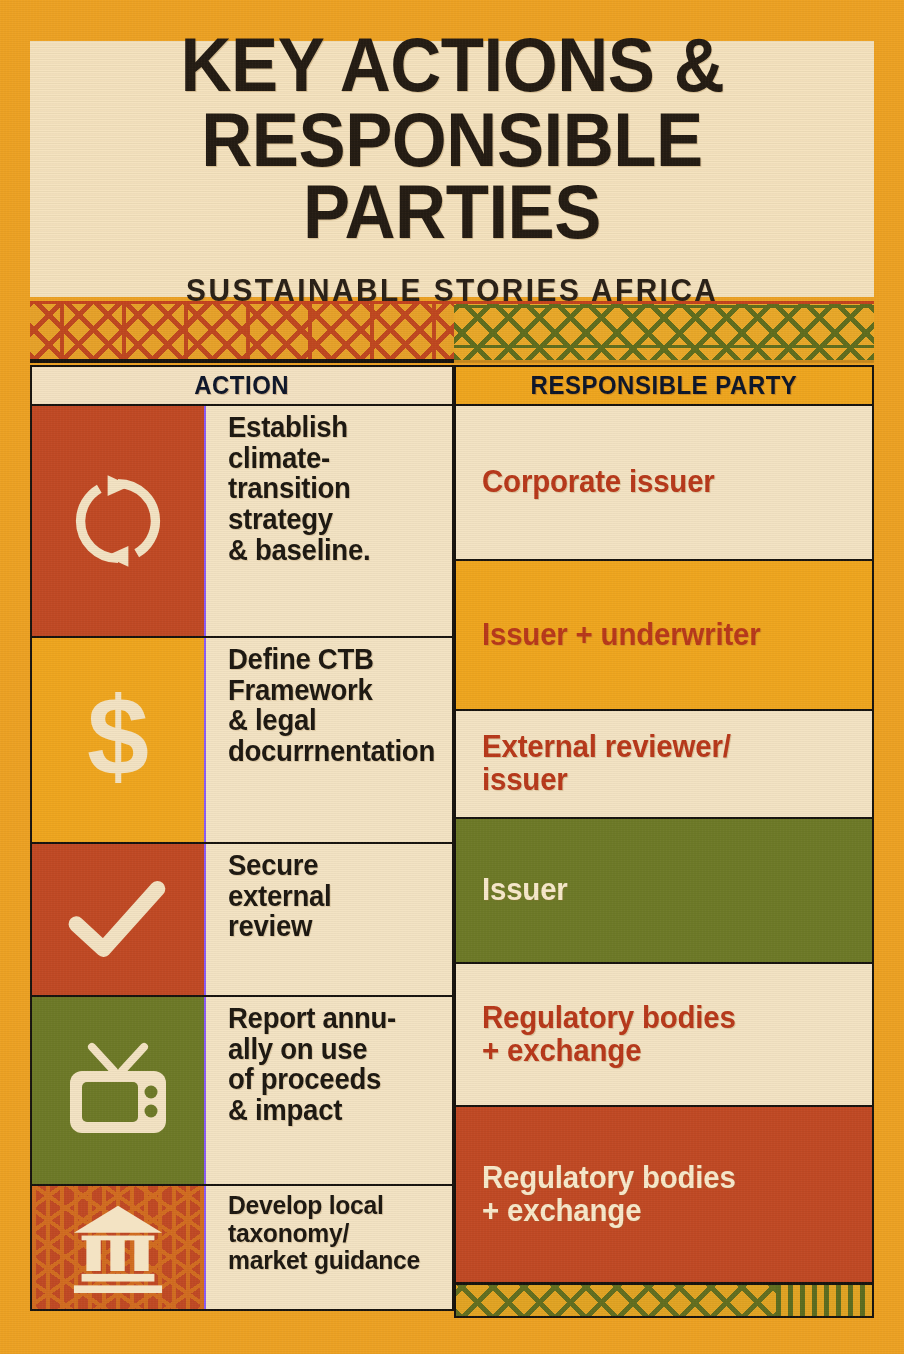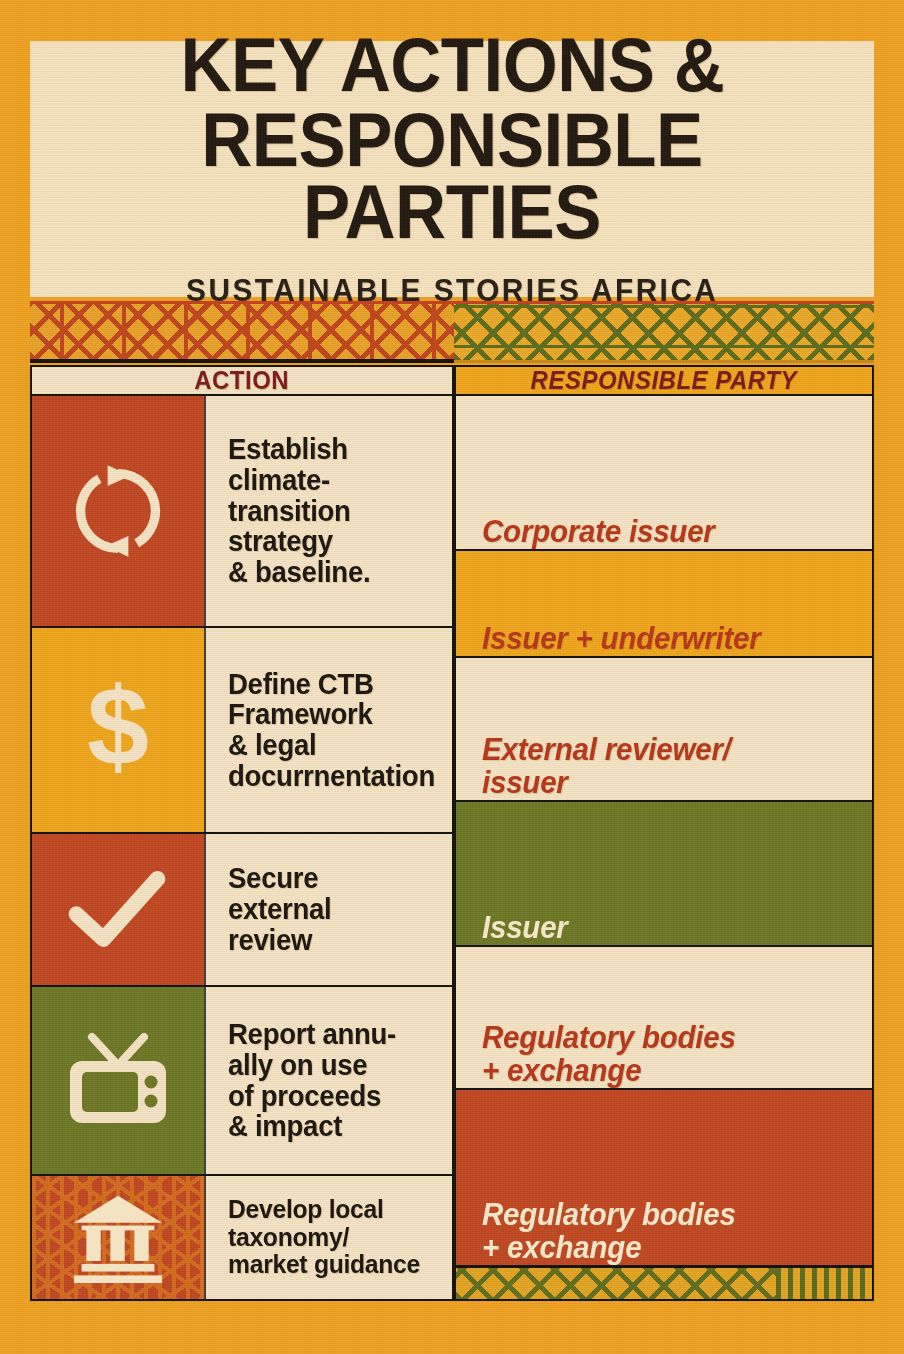--- a/index.html
+++ b/index.html
@@ -100,32 +100,32 @@
   }
 
   
   #table{
     position:absolute; left:30px; top:365px;
     width:844px; height:989px;
     display:flex;
   }
   .col{ position:relative; }
   #col-action{ width:424px; }
-  #col-party{ width:420px; margin-left:0;font-style:italic; }
+  #col-party{ width:420px; margin-left:0; }
 
   
   .hdr{
     position:relative;
-    height:31px;
+    height:41px;
     display:flex; align-items:center; justify-content:center;
     border:2px solid #18140F;
     font-weight:bold;
     font-size:26px;
     letter-spacing:.6px;
-    color:#7f1d1d;
+    color:#0f172a;
     text-shadow:1px 1px 0 rgba(120,70,30,.28);
     transform-origin:center;
   }
   #hdr-action{ background:#F3E2C2; }
   #hdr-party{ background:#EFA61F; }
   .hdr span{ transform:scaleX(.92); display:inline-block; }
 
   
   .arow{
     position:relative;
@@ -137,41 +137,41 @@
   .icon-cell{
     position:relative;
     width:172px; flex:0 0 172px;
     display:flex; align-items:center; justify-content:center;
     overflow:hidden;
   }
   .label-cell{
     position:relative;
     flex:1;
     background:#F3E3C3;
-    display:flex; align-items:center;
+    display:flex; 
     padding:6px 8px 6px 22px;
-    border-left:2px solid #404040;
+    border-left:2px solid #8b5cf6;
   }
   .label-cell .txt{
     font-weight:bold;
     font-size:29px;
     line-height:1.06;
     color:#1E1912;
     letter-spacing:-.3px;
     transform:scaleX(.95);
     transform-origin:left center;
     text-shadow:1px 1px 0 rgba(150,110,55,.22);
     white-space:pre-line;
   }
   .label-cell.small .txt{ font-size:26px; }
 
   
   .prow{
     position:relative;
-    display:flex; align-items:flex-end;
+    display:flex; align-items:center;
     border:2px solid #18140F;
     border-top:none;
     padding:0 6px 0 26px;
     overflow:hidden;
   }
   .prow .ptxt{
     font-weight:bold;
     font-size:31px;
     line-height:1.06;
     letter-spacing:-.2px;
@@ -341,25 +341,25 @@
     <div class="col" id="col-party">
 
       <div class="hdr" id="hdr-party">
         <span>RESPONSIBLE PARTY</span>
       </div>
 
       <div class="prow bg-cream" style="height:155px">
         <div class="ptxt t-red">Corporate issuer</div>
       </div>
 
-      <div class="prow bg-orange" style="height:107px">
+      <div class="prow bg-orange" style="height:150px">
         <div class="ptxt t-red">Issuer + underwriter</div>
       </div>
 
-      <div class="prow bg-cream" style="height:144px">
+      <div class="prow bg-cream" style="height:108px">
         <div class="ptxt t-red">External reviewer/
 issuer</div>
       </div>
 
       <div class="prow bg-olive" style="height:145px">
         <div class="ptxt t-cream">Issuer</div>
       </div>
 
       <div class="prow bg-cream" style="height:143px">
         <div class="ptxt t-red">Regulatory bodies

